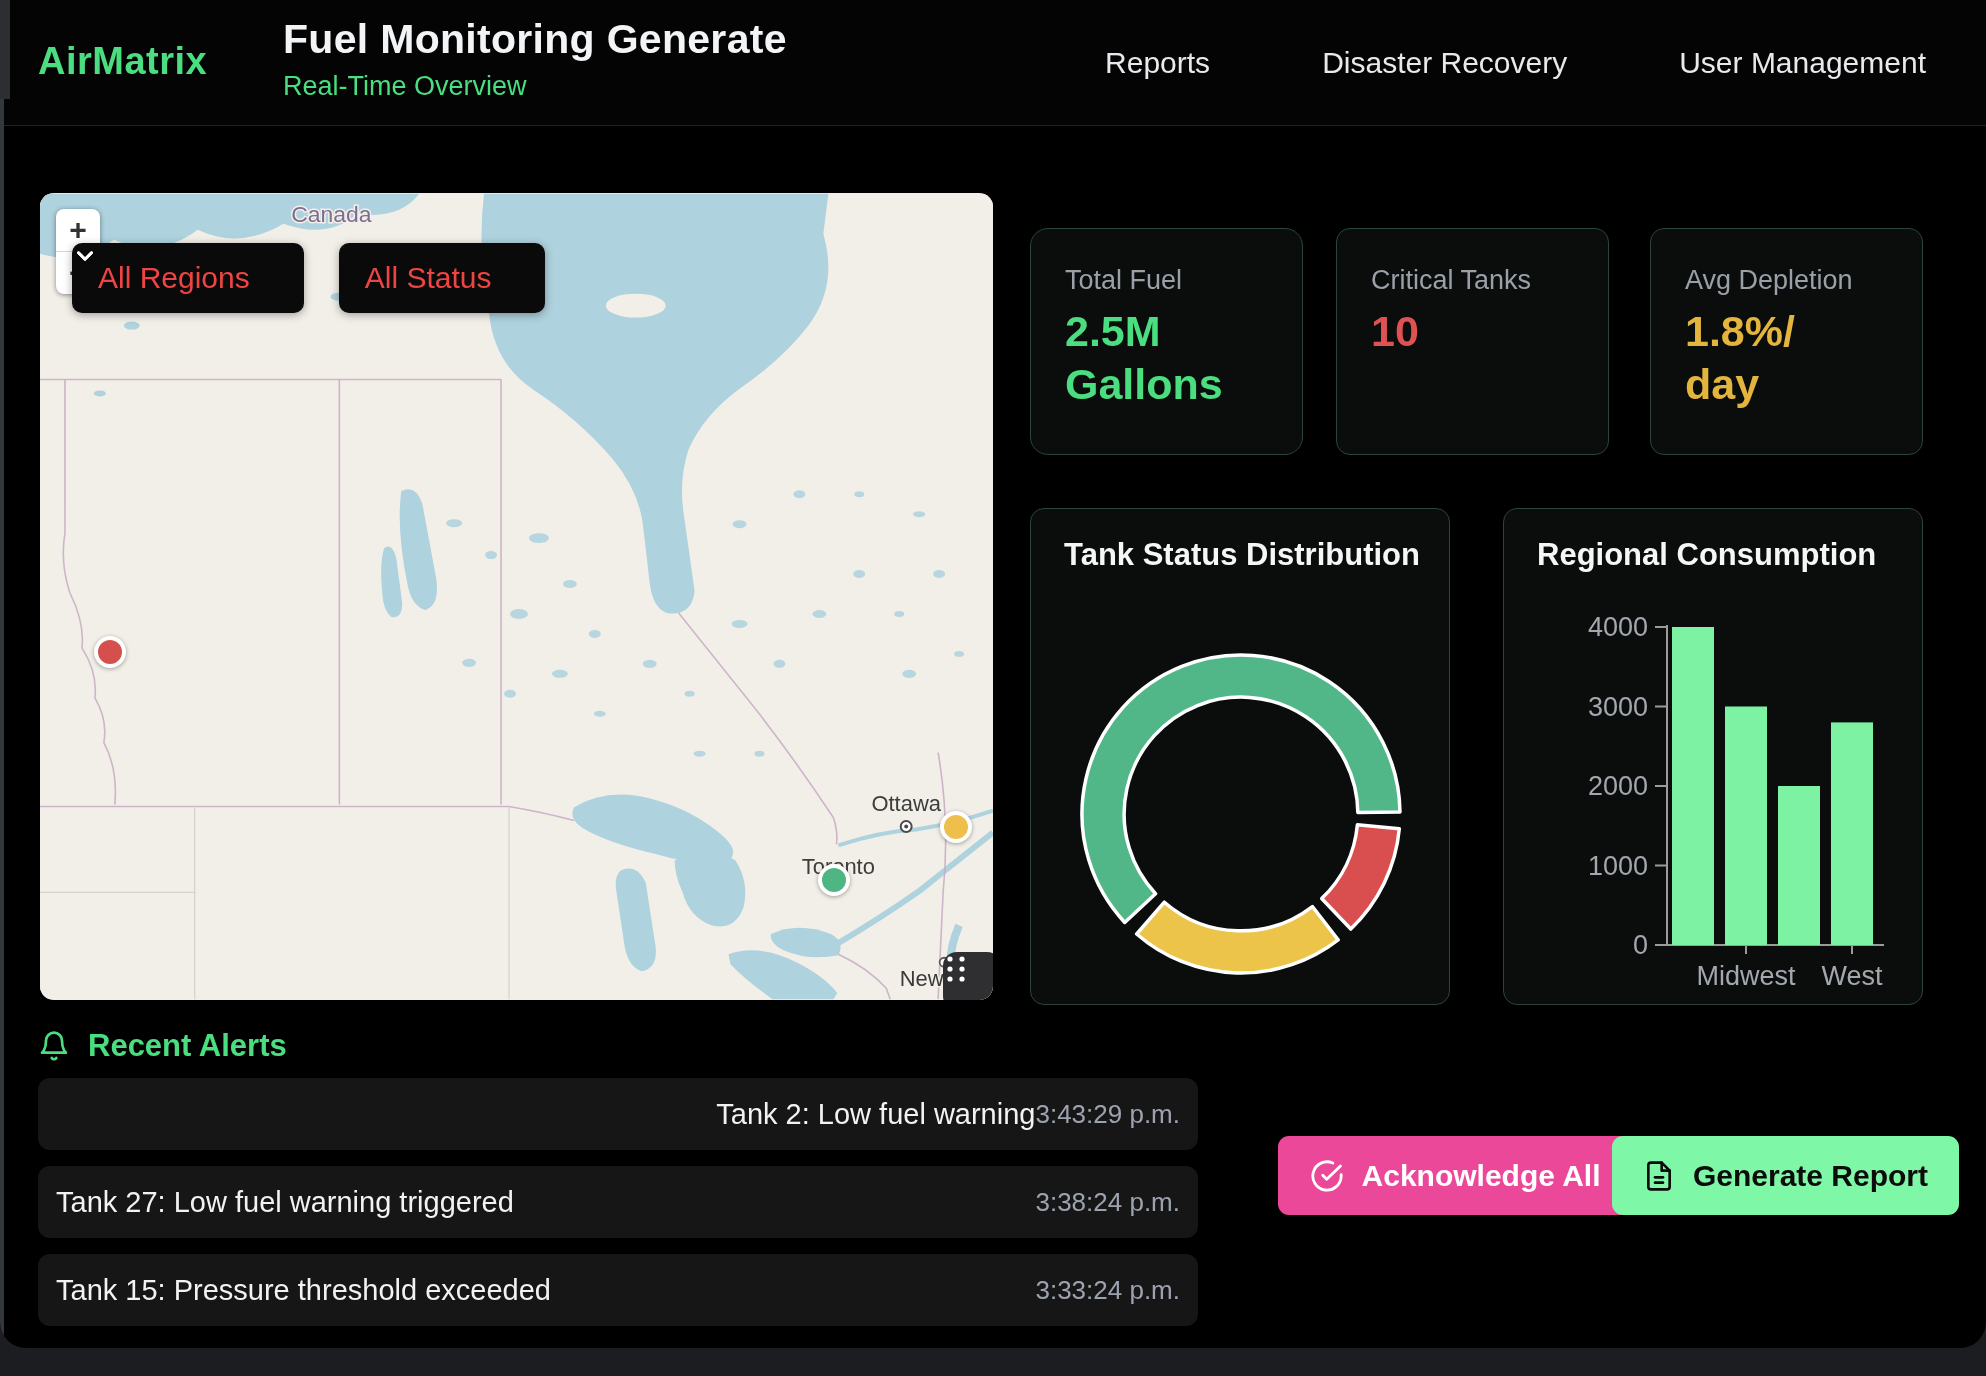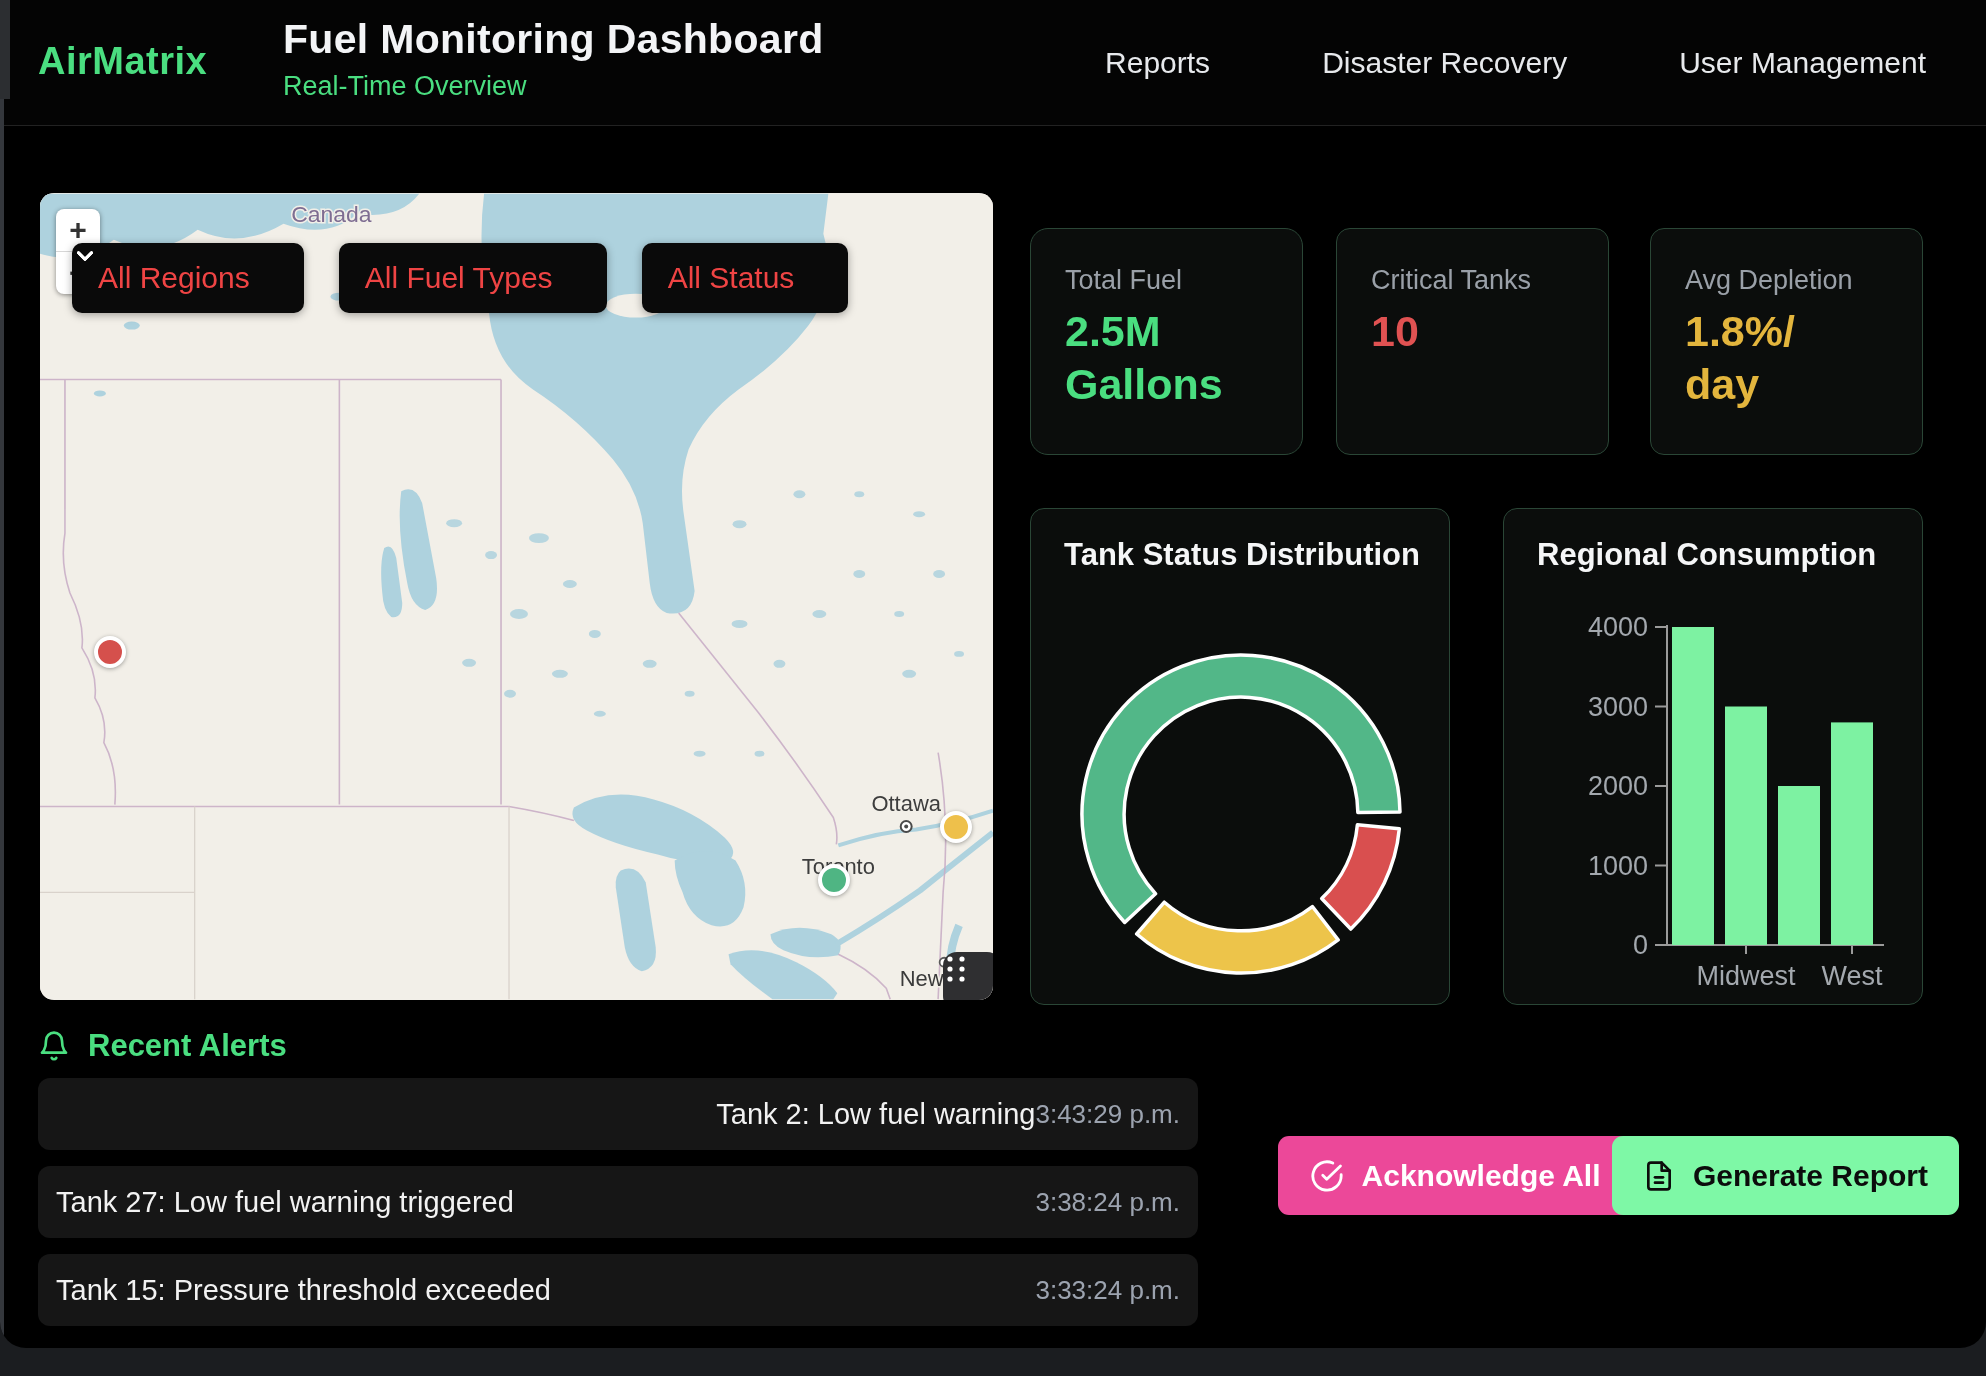--- a/index.html
+++ b/index.html
@@ -64,21 +64,21 @@
   .btn svg{flex:0 0 auto;}
 </style>
 </head>
 <body>
 
 <div class="app">
 
   <div class="header">
     <div class="brand">AirMatrix</div>
     <div class="title-block">
-      <div class="page-title">Fuel Monitoring Dashboard</div>
+      <div class="page-title">Fuel Monitoring Generate</div>
       <div class="page-subtitle">Real-Time Overview</div>
     </div>
     <div class="nav">
       <div class="nav-item">Reports</div>
       <div class="nav-item">Disaster Recovery</div>
       <div class="nav-item">User Management</div>
     </div>
   </div>
 
   <div class="map-panel">
@@ -171,28 +171,20 @@
     <div class="filters">
       <div class="filter">
         <span>All Regions</span>
         <span class="chev">
           <svg width="26" height="26" viewBox="0 0 24 24" fill="none" stroke="#fff" stroke-width="2.6" stroke-linecap="round" stroke-linejoin="round">
               <path d="M6 9l6 6 6-6"></path>
             </svg>
         </span>
       </div>
       <div class="filter">
-        <span>All Fuel Types</span>
-        <span class="chev">
-          <svg width="26" height="26" viewBox="0 0 24 24" fill="none" stroke="#fff" stroke-width="2.6" stroke-linecap="round" stroke-linejoin="round">
-              <path d="M6 9l6 6 6-6"></path>
-            </svg>
-        </span>
-      </div>
-      <div class="filter">
         <span>All Status</span>
         <span class="chev">
           <svg width="26" height="26" viewBox="0 0 24 24" fill="none" stroke="#fff" stroke-width="2.6" stroke-linecap="round" stroke-linejoin="round">
               <path d="M6 9l6 6 6-6"></path>
             </svg>
         </span>
       </div>
     </div>
 
     <div class="marker" style="left: 54px; top: 443px; background: rgb(213, 80, 76);"></div>

